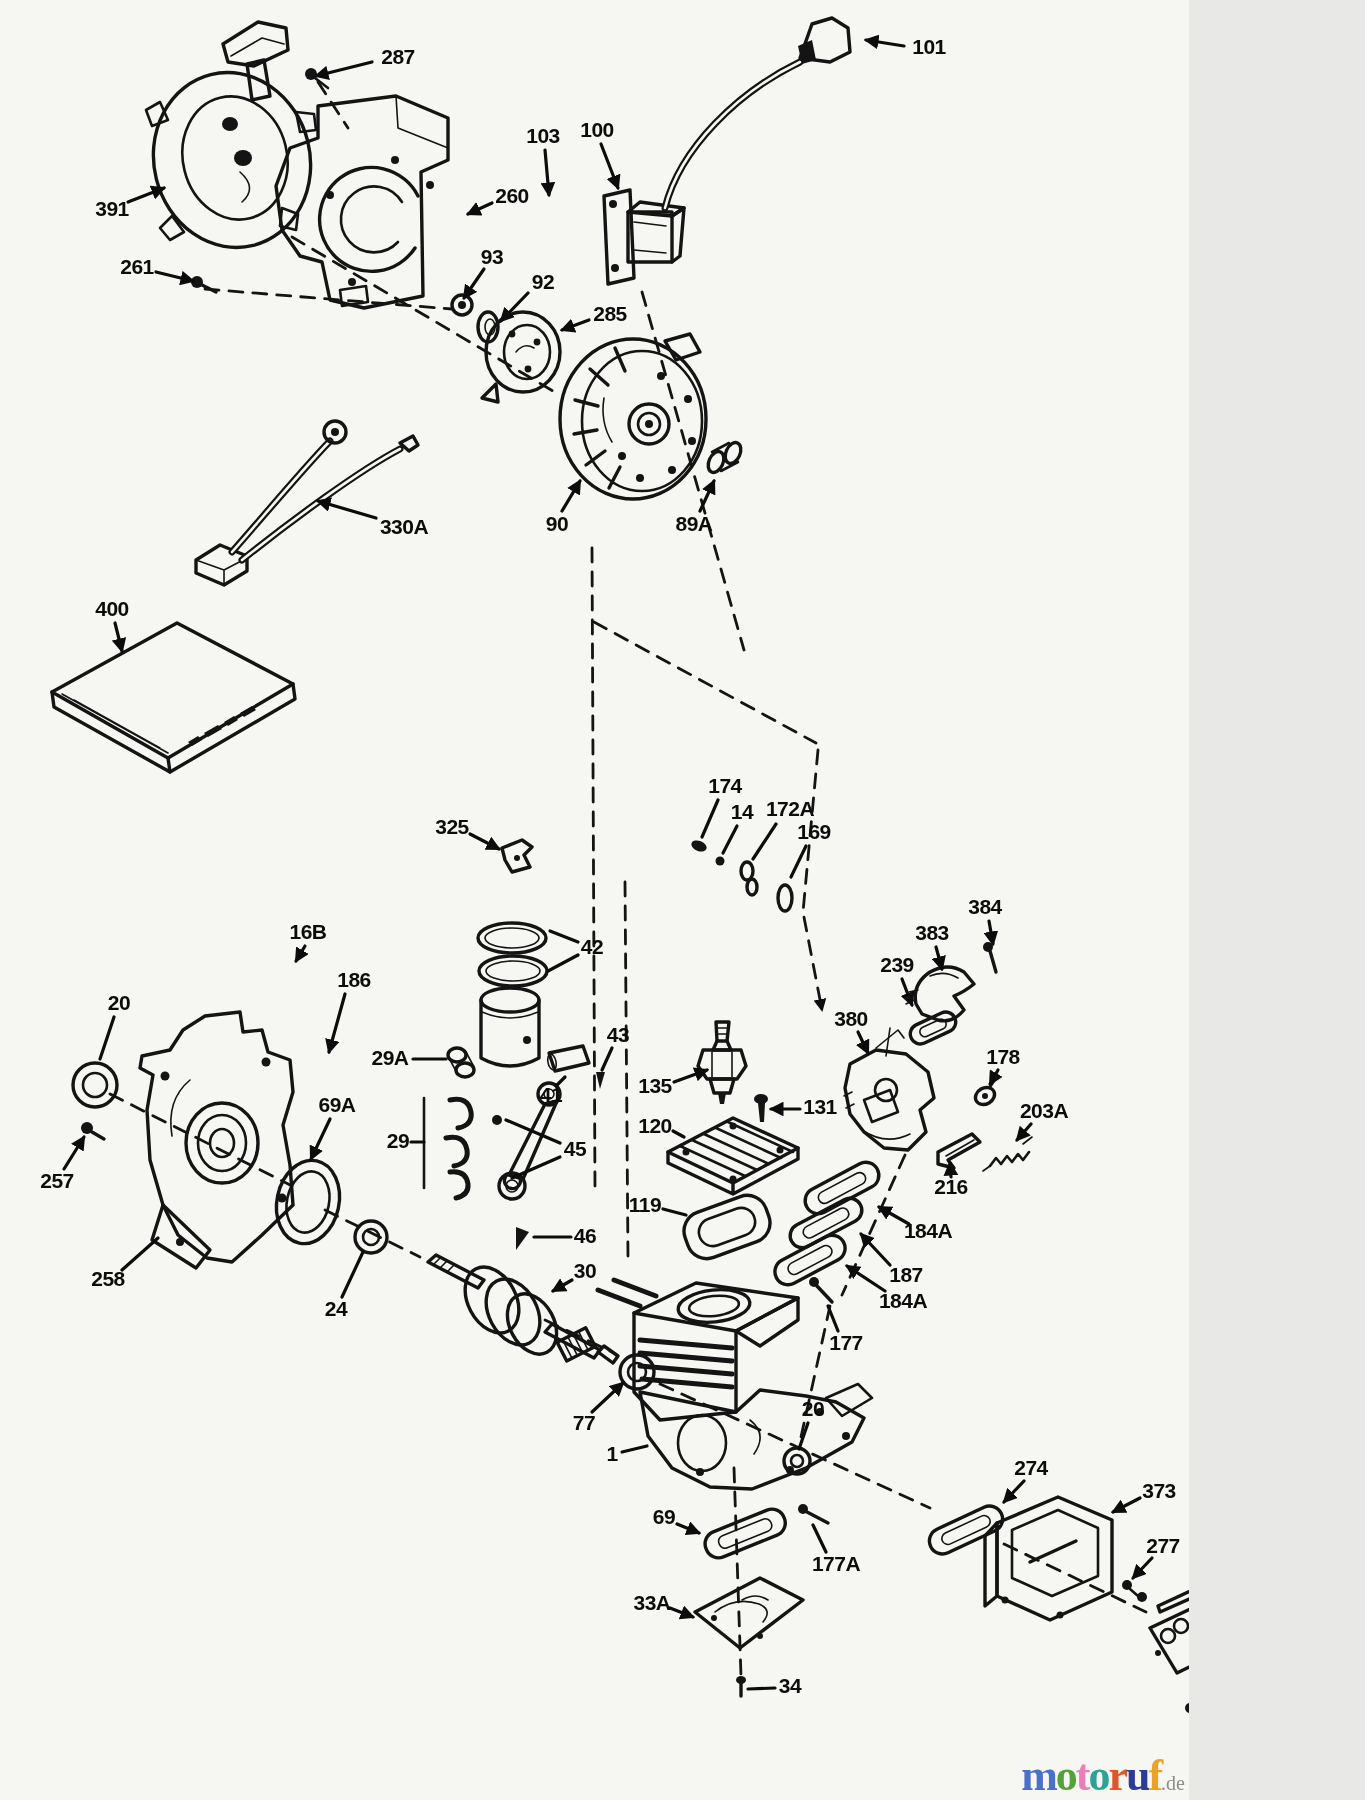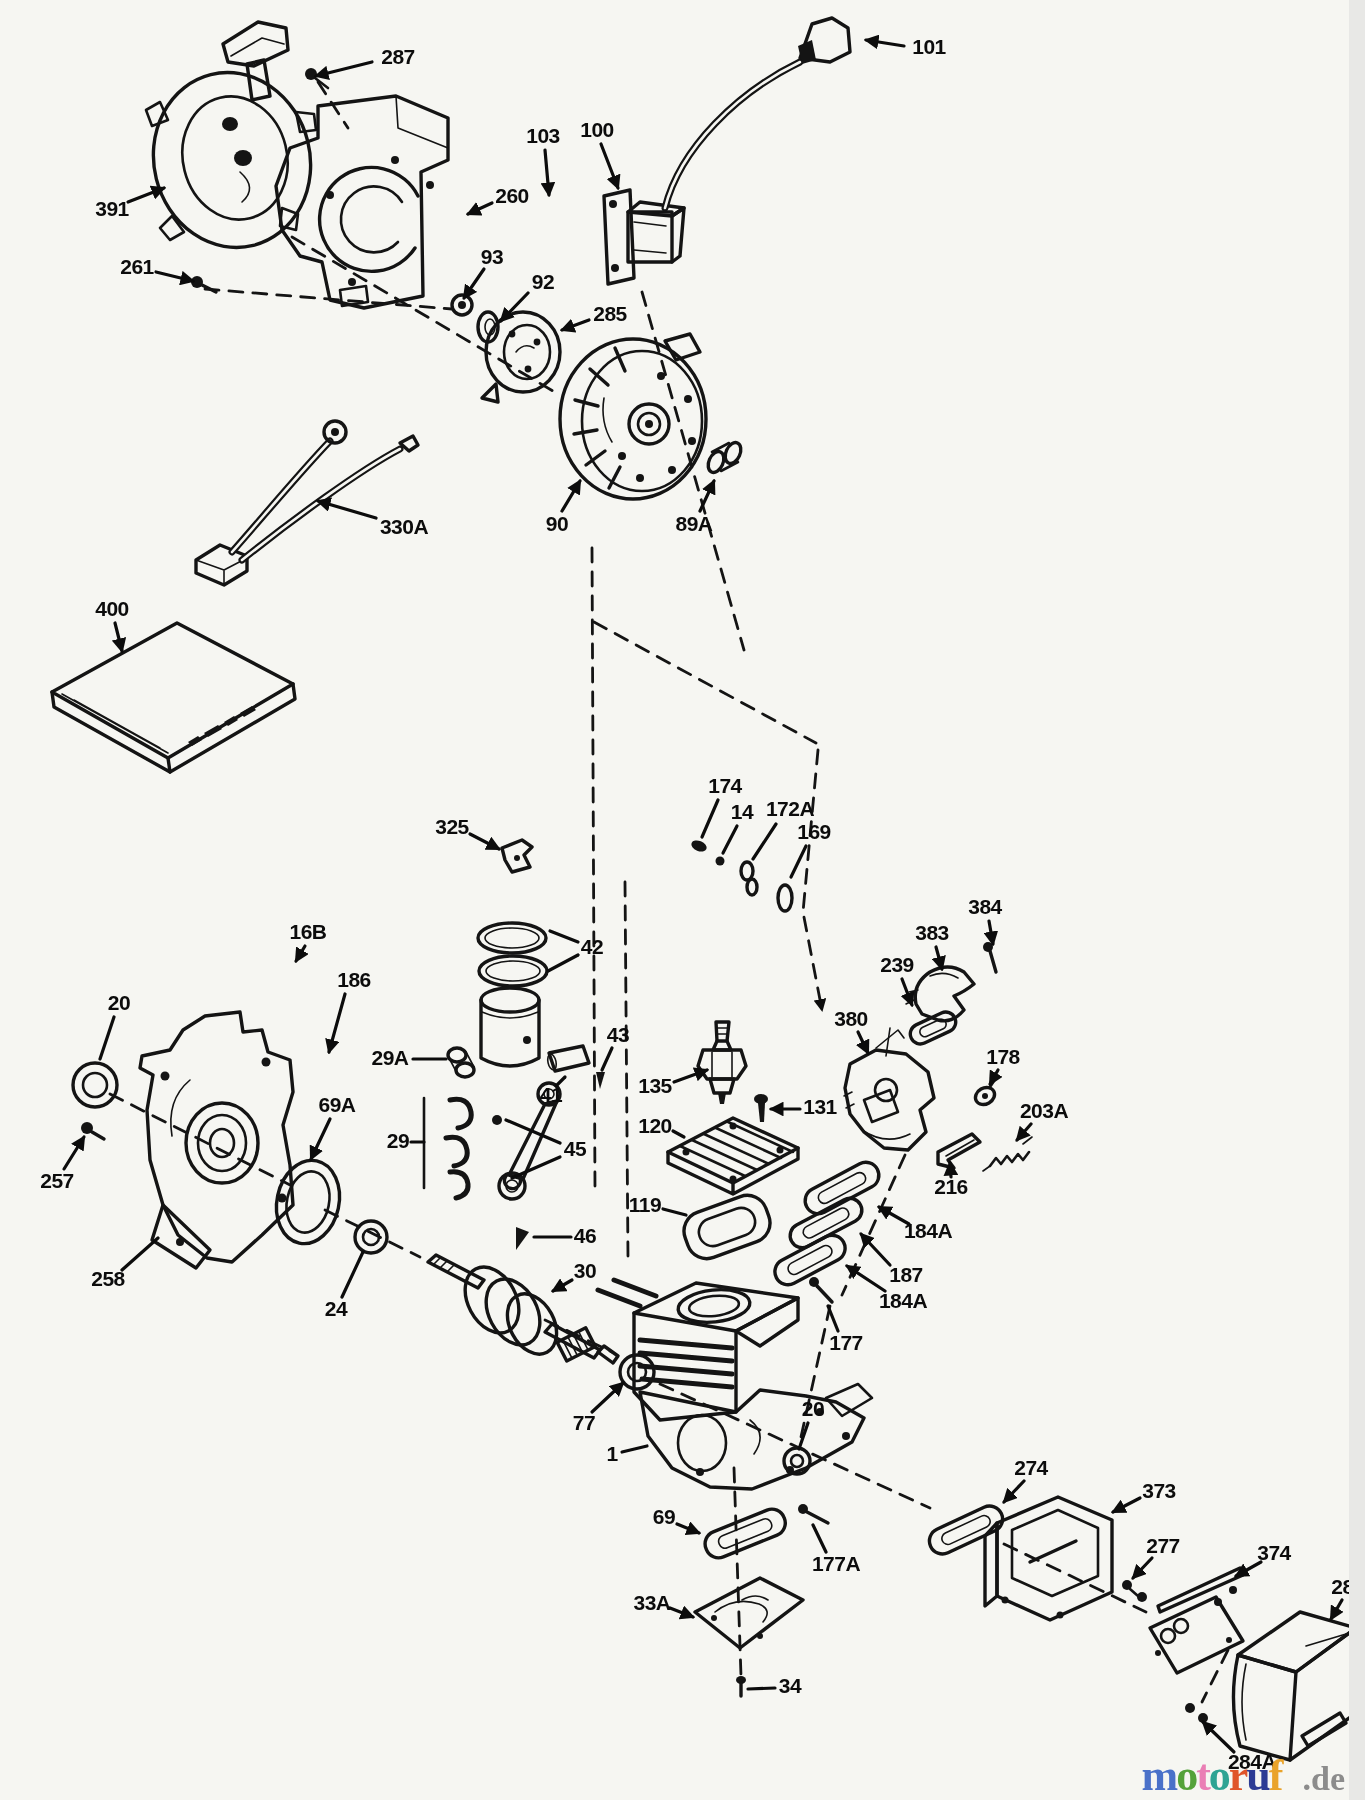--- a/index.html
+++ b/index.html
@@ -1,32 +1,32 @@
 <!DOCTYPE html>
 <html><head>
 <meta charset="utf-8">
 <style>
   html,body{margin:0;padding:0;background:#e8e8e6;}
-  .canvas{position:relative;width:1349px;height:1800px;background:#f6f6f2;overflow:hidden;
+  .canvas{position:relative;width:1189px;height:1800px;background:#f6f6f2;overflow:hidden;
           font-family:"Liberation Sans",sans-serif;}
   svg{position:absolute;left:0;top:0;}
   .ink{stroke:#141414;fill:none;stroke-width:2.6;stroke-linejoin:round;stroke-linecap:round;}
   .thin{stroke-width:1.6;}
   .med{stroke-width:3.4;}
   .thick{stroke-width:5;}
   .fill{fill:#141414;stroke:none;}
   .dash{stroke:#141414;fill:none;stroke-width:2.8;stroke-dasharray:14 10;stroke-linecap:round;}
   .wireo{stroke:#141414;fill:none;stroke-width:7;stroke-linecap:round;}
   .wirei{stroke:#f6f6f2;fill:none;stroke-width:2.6;stroke-linecap:round;}
   .plabel{font:700 21px "Liberation Sans",sans-serif;fill:#0c0c0c;text-anchor:middle;
           dominant-baseline:middle;letter-spacing:-0.5px;}
   .leader{stroke:#0c0c0c;stroke-width:3.2;stroke-linecap:round;fill:none;}
   .watermark{position:absolute;right:4px;bottom:2px;font-family:"Liberation Serif",serif;
              font-weight:700;font-size:44px;letter-spacing:-2px;line-height:1;user-select:none;}
-  .watermark .suffix{font-size:34px;font-weight:700;letter-spacing:0;margin-left:21px;}
+  .watermark .suffix{font-size:20px;font-weight:400;letter-spacing:0;}
 </style>
 </head>
 <body>
 
 <div class="canvas">
 <svg width="1365" height="1800" viewBox="0 0 1365 1800">
   <defs>
     <marker id="ah" viewBox="0 0 10 10" refX="8.5" refY="5" markerWidth="4.6" markerHeight="4.6" orient="auto-start-reverse">
       <path d="M0,0 L10,5 L0,10 z" fill="#0c0c0c"></path>
     </marker>

